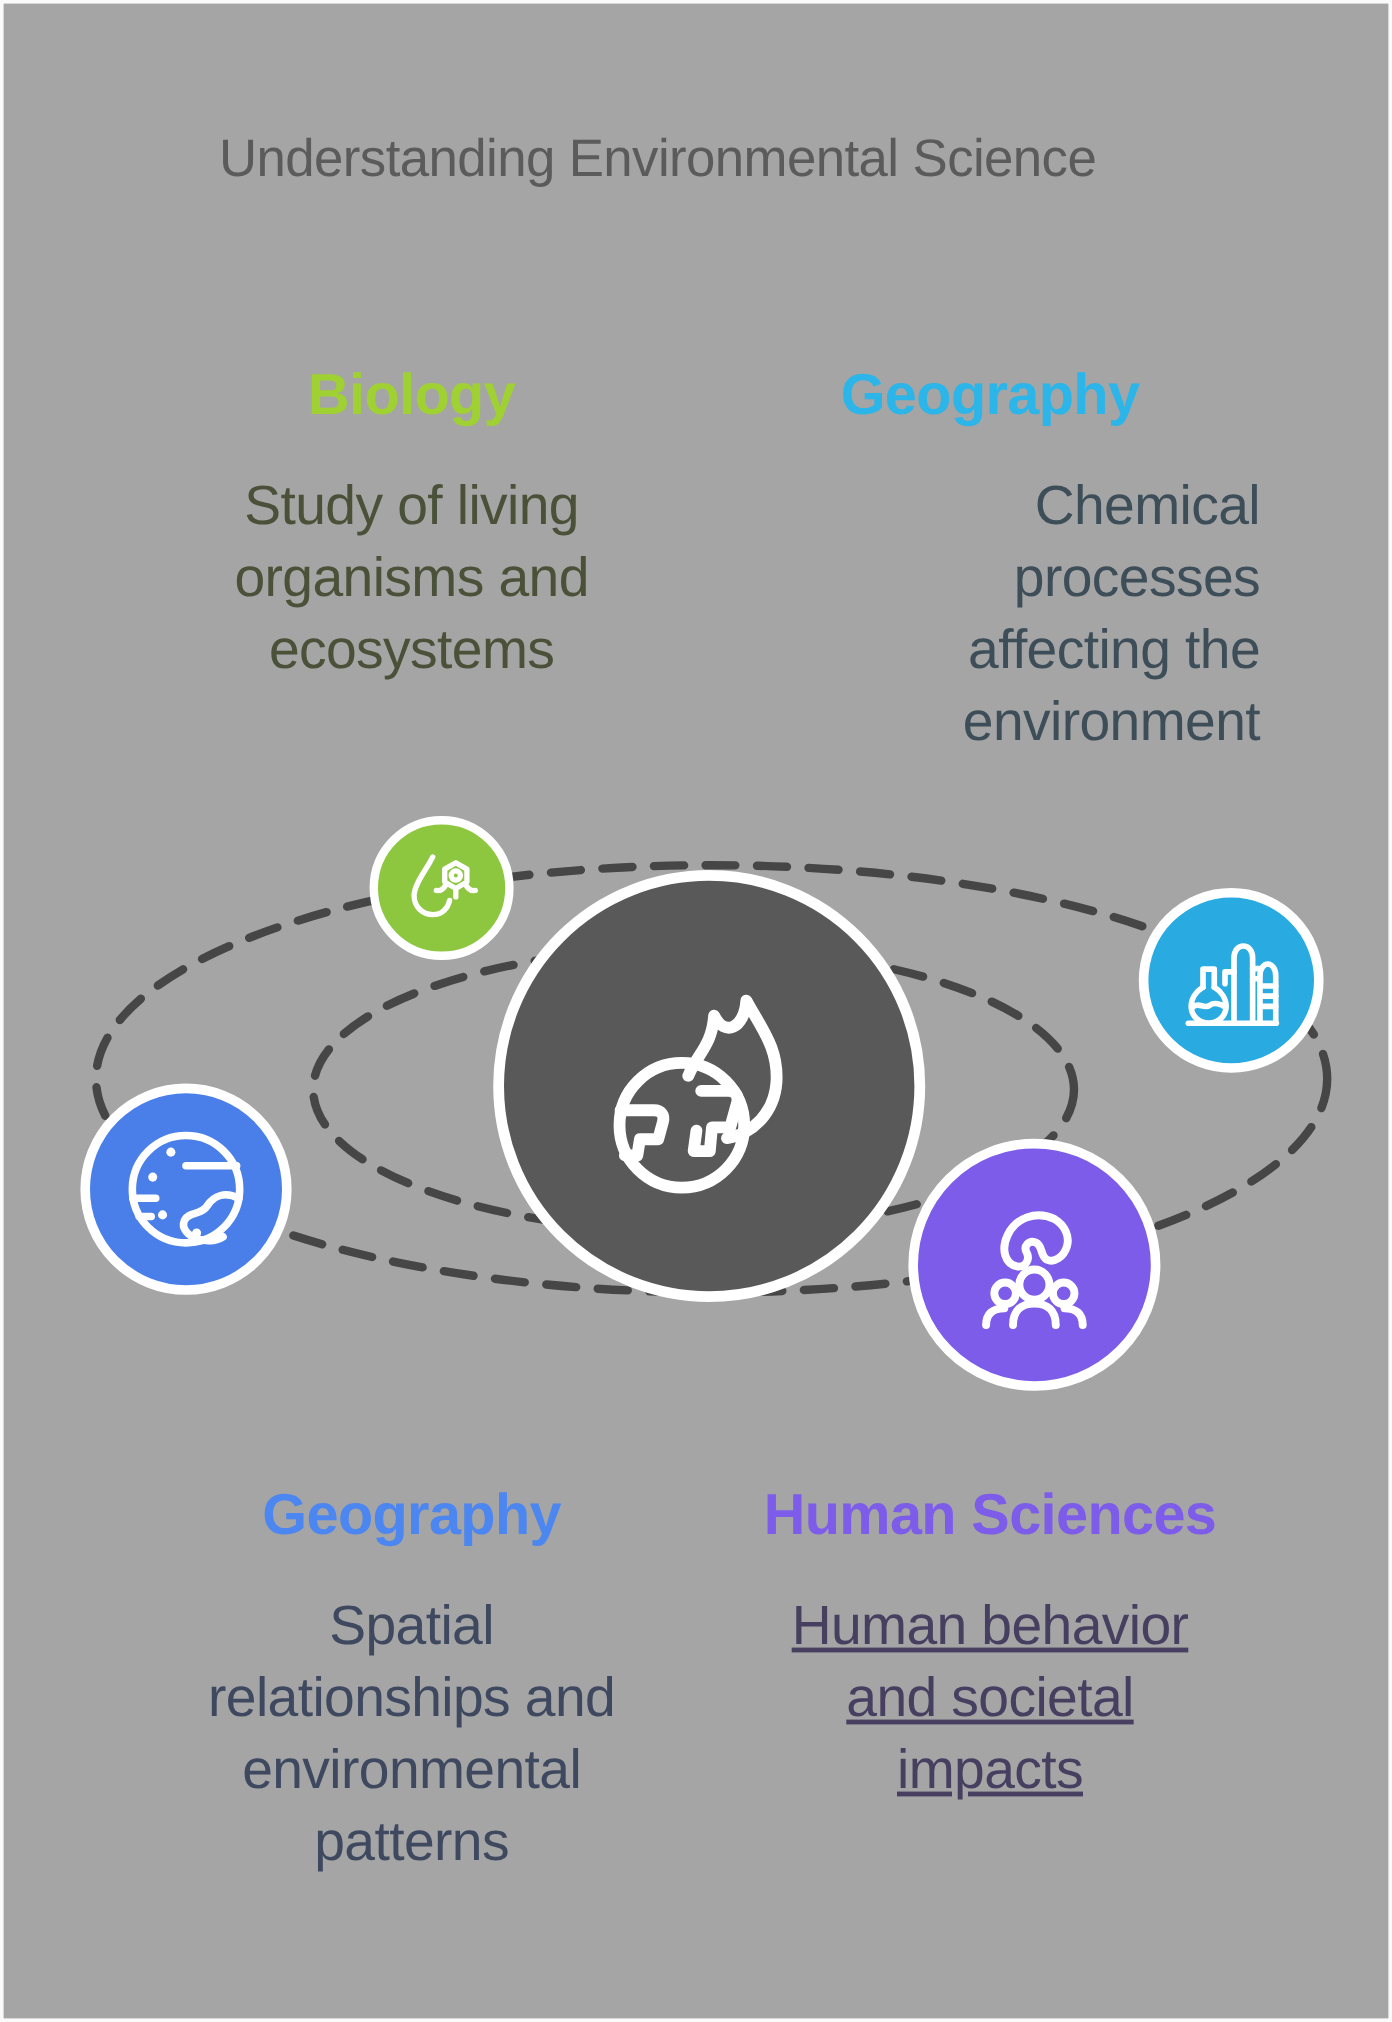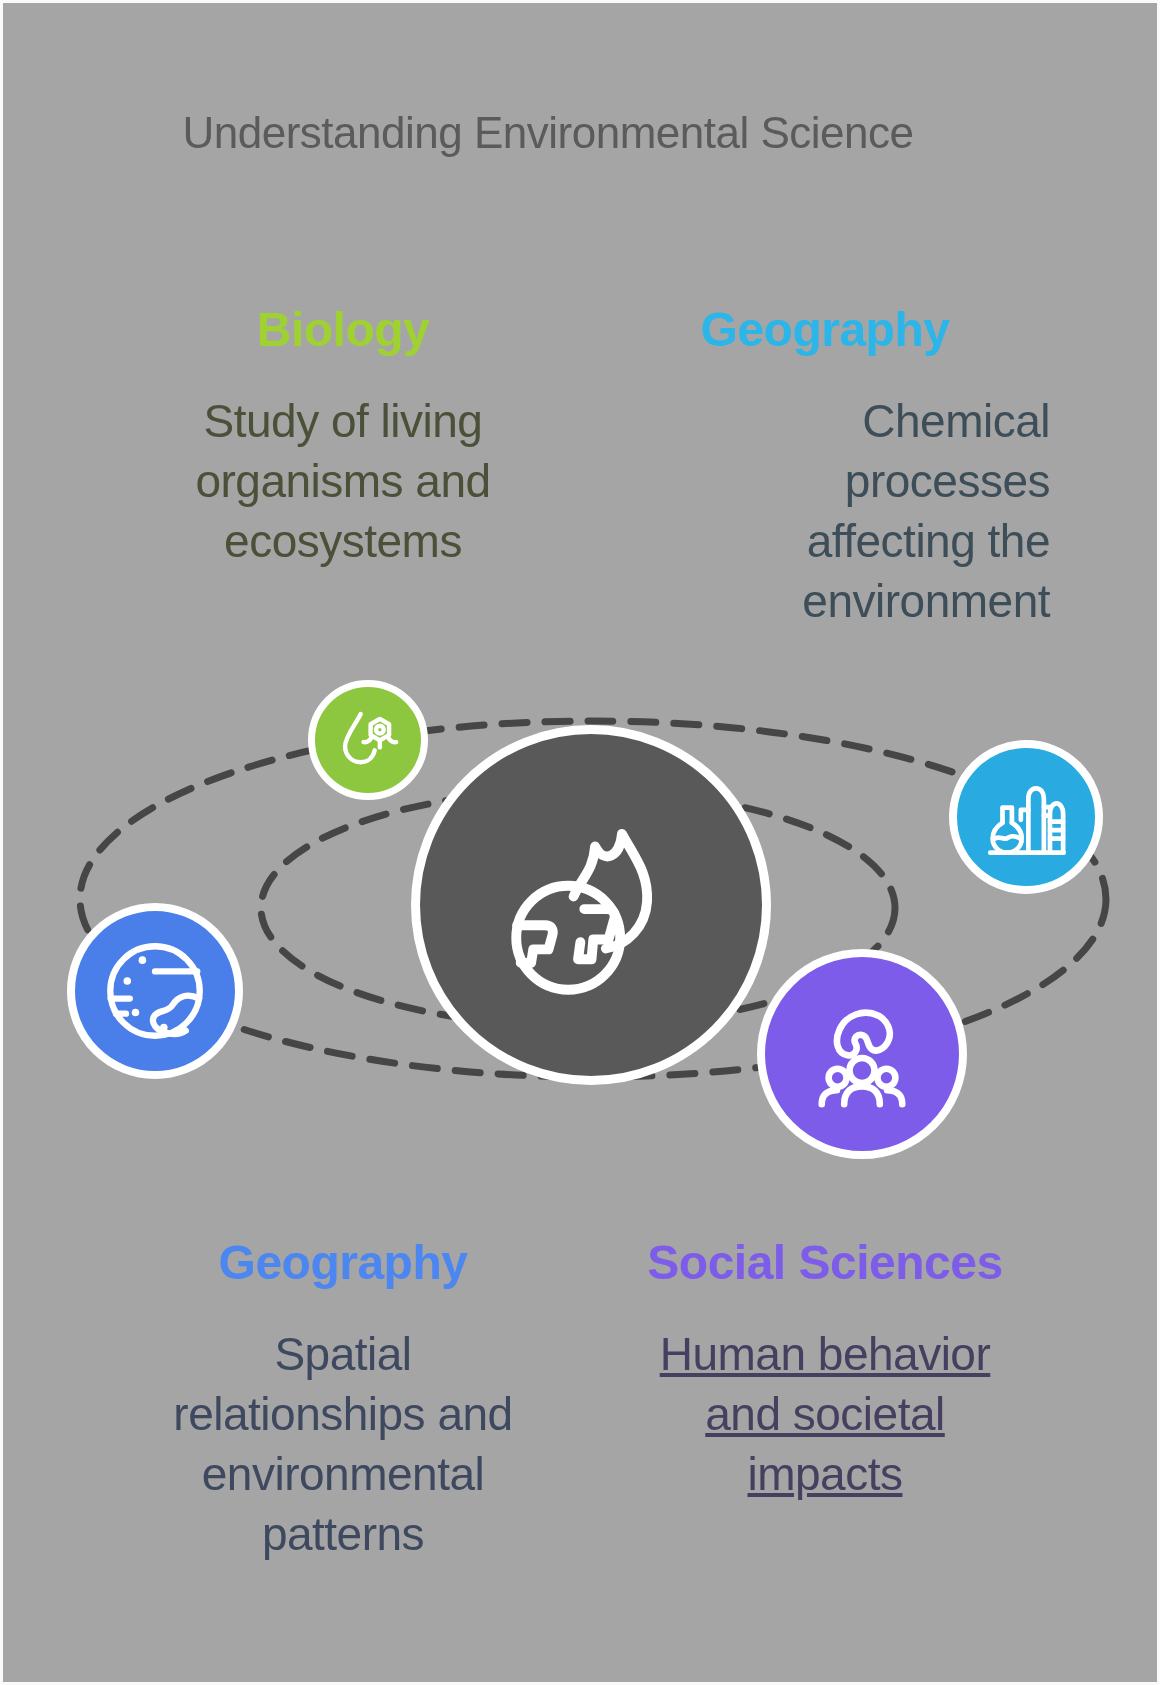--- a/index.html
+++ b/index.html
@@ -156,19 +156,19 @@
   </div>
 
   <div class="col col-left col-bottom">
     <div class="sec-heading heading-geography">Geography</div>
     <div class="sec-body body-geography">Spatial
 relationships and
 environmental
 patterns</div>
   </div>
   <div class="col col-right col-bottom">
-    <div class="sec-heading heading-social">Social Sciences</div>
+    <div class="sec-heading heading-social">Human Sciences</div>
     <div class="sec-body body-social">Human behavior
 and societal
 impacts</div>
   </div>
 
 </div>
 
 </body></html>

